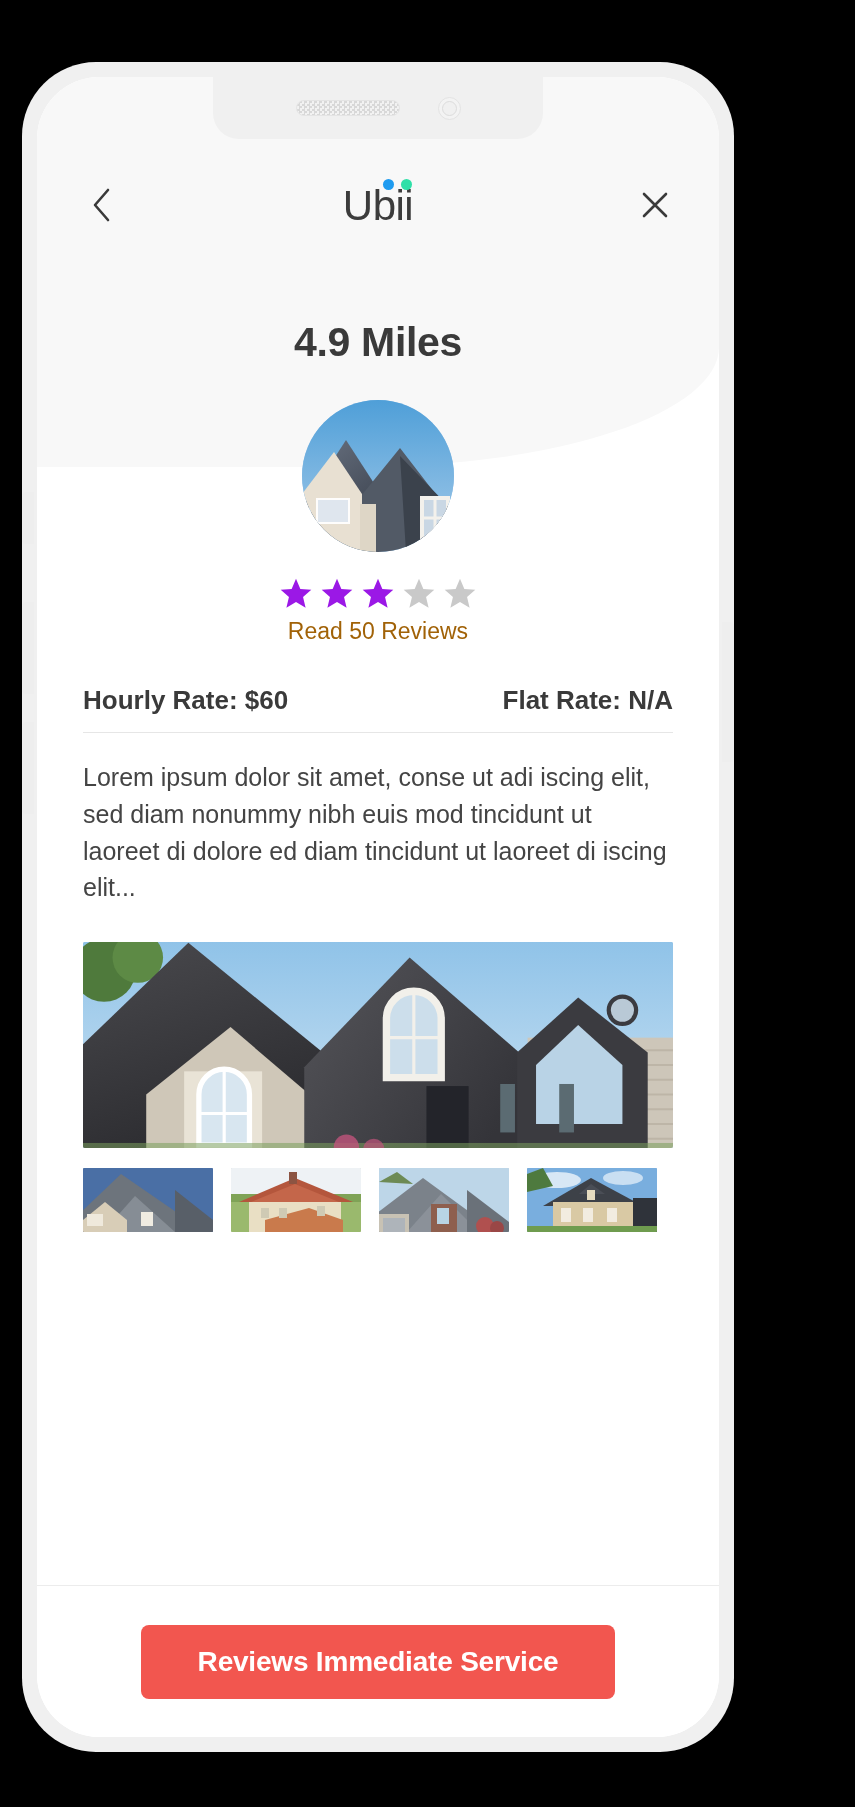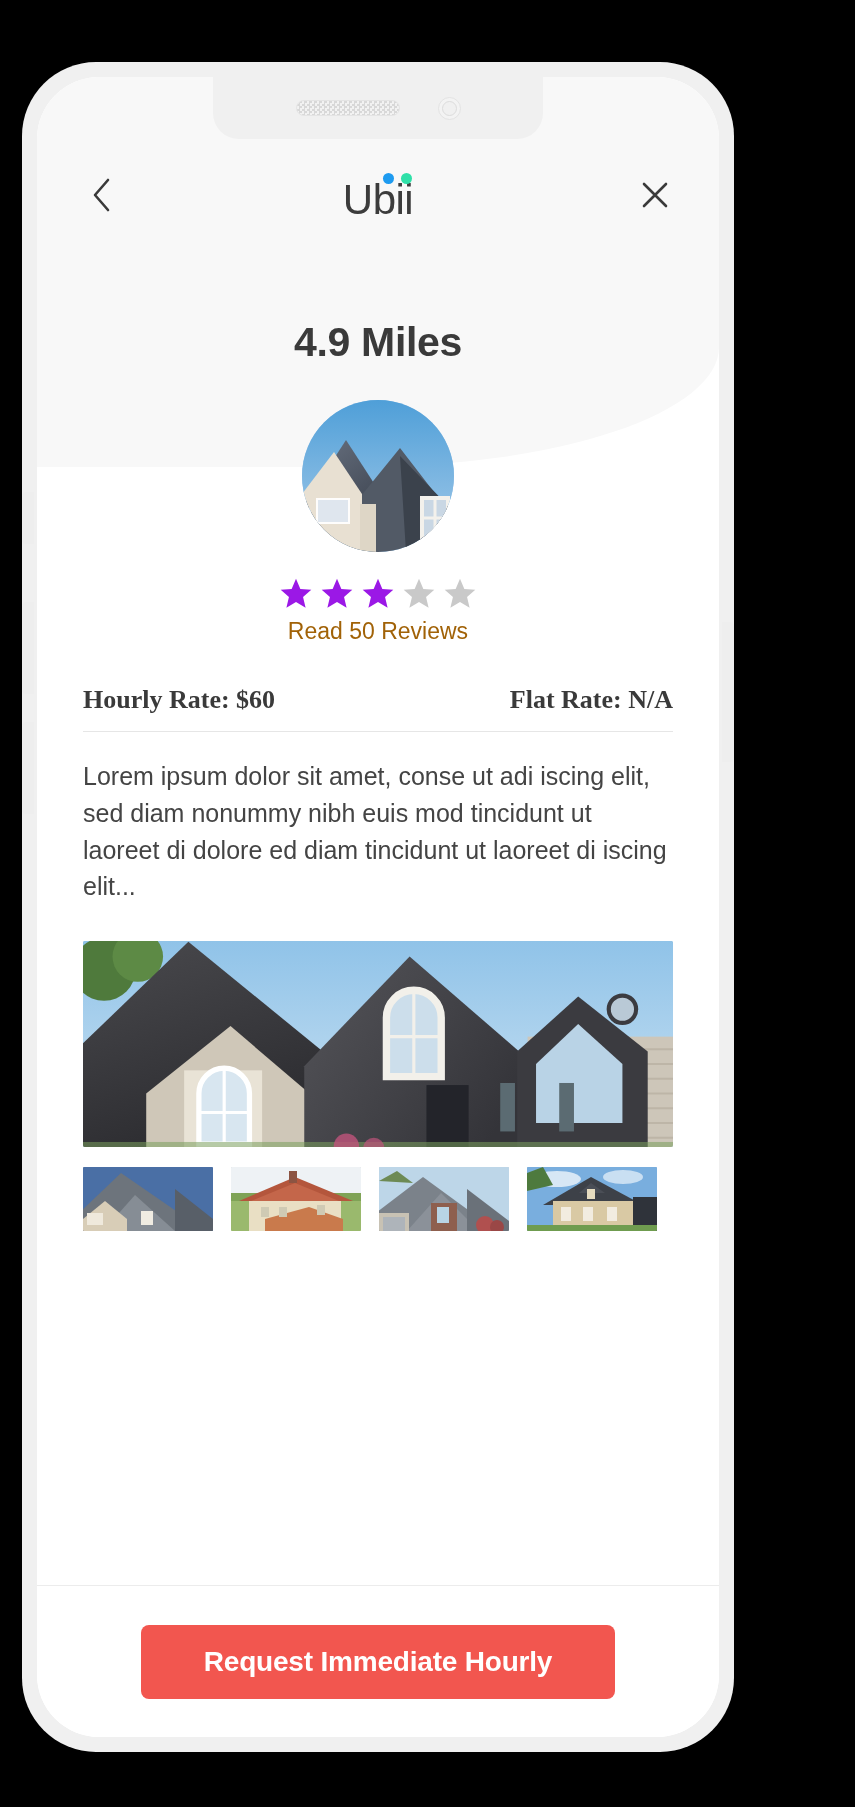--- a/index.html
+++ b/index.html
@@ -99,21 +99,21 @@
 
   
   .app-header {
     position: absolute;
     z-index: 10;
     top: 96px;
     left: 0;
     width: 682px;
     height: 54px;
     display: flex;
-    align-items: flex-start;
+    align-items: flex-end;
     padding: 0 42px;
   }
   .hdr-back, .hdr-close {
     width: 44px; height: 44px;
     display: flex; align-items: center; justify-content: center;
     cursor: pointer;
   }
   .hdr-spacer { flex: 1; }
   .logo {
     font-size: 42px;
@@ -184,21 +184,20 @@
     cursor: pointer;
   }
 
   .rate-row {
     display: flex;
     justify-content: space-between;
     align-items: baseline;
     margin: 40px 46px 0 46px;
     padding-bottom: 16px;
     border-bottom: 1px solid #e6e6e6;
-    font-family: Liberation Serif, serif;
   }
   .rate-item {
     font-size: 26px;
     font-weight: bold;
     color: #3a3a3a;
   }
 
   .section-title {
     margin: 40px 46px 0 46px;
     font-size: 26px;
@@ -491,17 +490,17 @@
             <rect x="106" y="30" width="24" height="34" fill="#2f333a"></rect>
             <rect y="58" width="130" height="6" fill="#6f9c4f"></rect>
           </svg>
         </div>
 
       </div>
 
     </div>
 
     <div class="bottom-bar">
-      <button class="cta">Request Immediate Hourly</button>
+      <button class="cta">Reviews Immediate Service</button>
     </div>
 
   </div>
 </div>
 
 </body></html>

